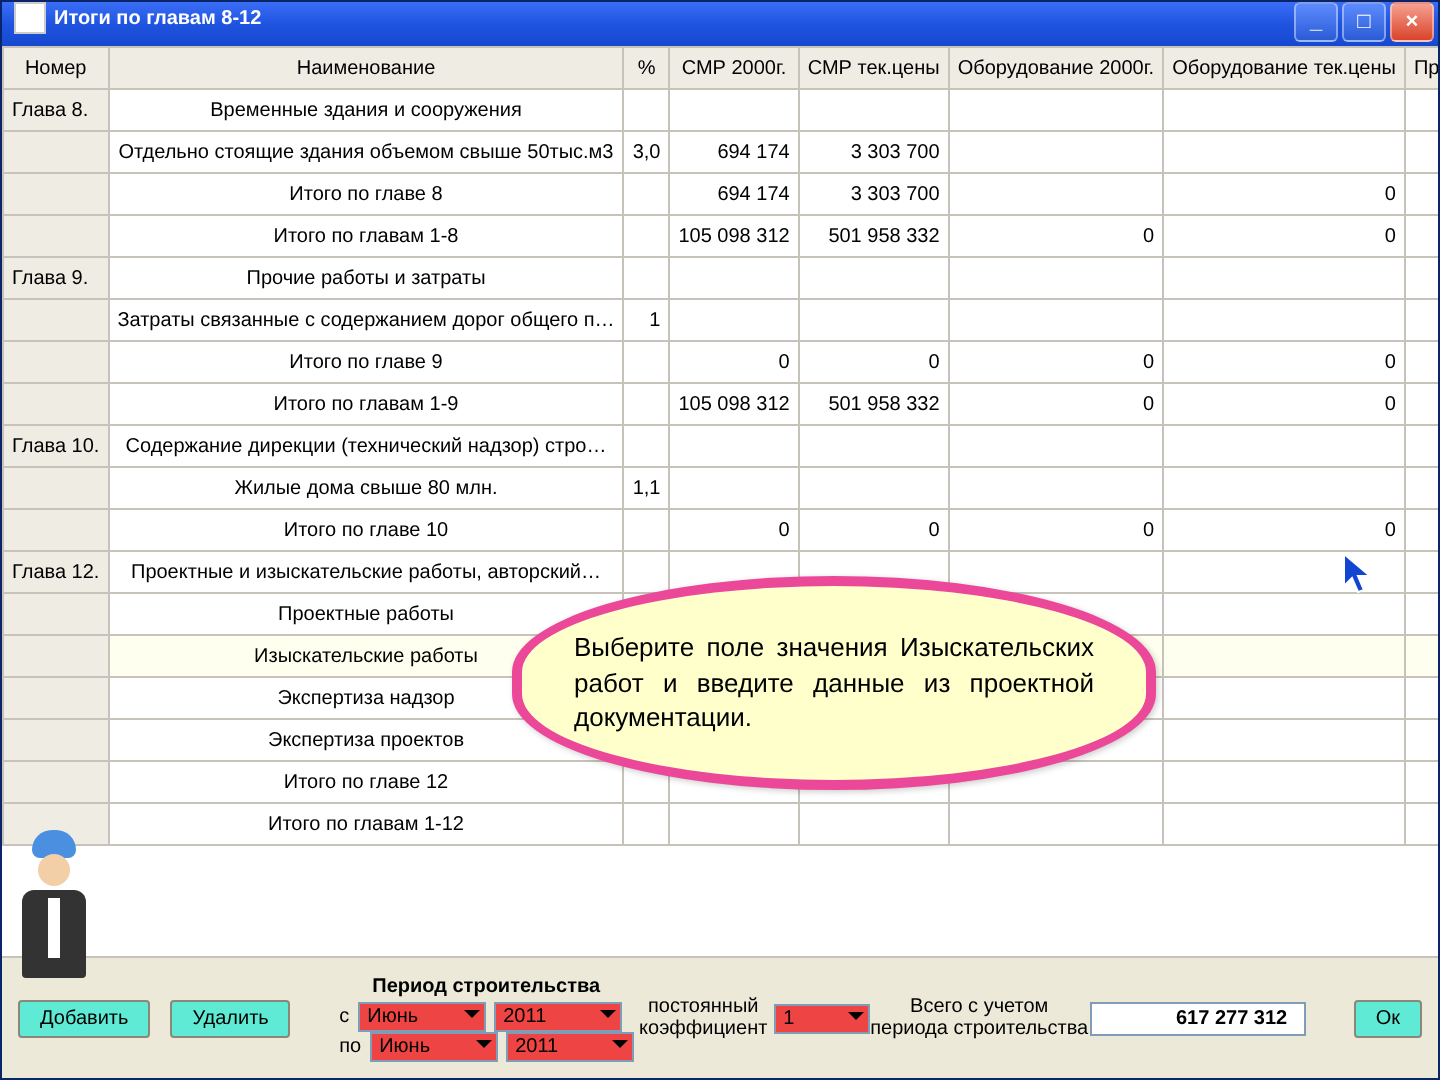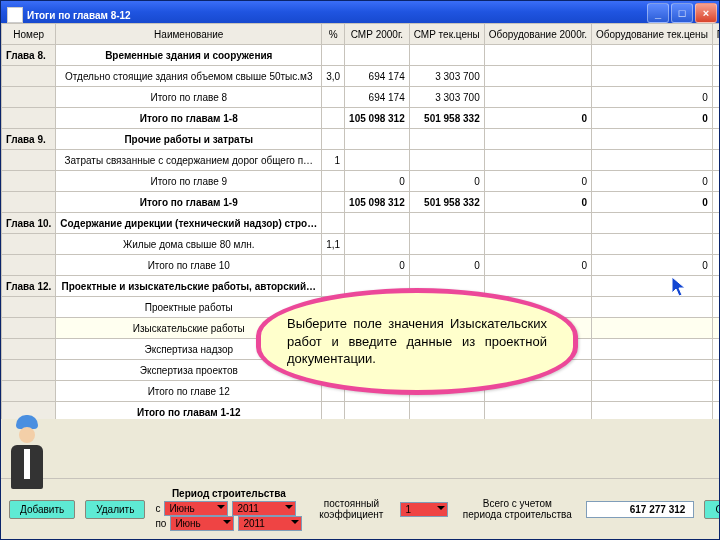--- a/index.html
+++ b/index.html
@@ -1,44 +1,44 @@
 <!DOCTYPE html>
 <html><head>
 <meta charset="utf-8">
 <style>
   html,body{margin:0;padding:0;font-family:Tahoma,Arial,sans-serif;font-size:10px;background:#ece9d8;color:#000}
   .window{width:720px;height:540px;position:relative;background:#ece9d8;overflow:hidden;border:1px solid #0a246a;box-sizing:border-box}
-  .titlebar{height:22px;background:linear-gradient(to bottom,#3a6ef7 0%,#1f54e0 50%,#1749cf 100%);display:flex;align-items:flex-end;justify-content:space-between;padding:0 2px 0 6px;color:#fff;font-weight:bold}
+  .titlebar{height:22px;background:linear-gradient(to bottom,#3a6ef7 0%,#1f54e0 50%,#1749cf 100%);display:flex;align-items:flex-start;justify-content:space-between;padding:0 2px 0 6px;color:#fff;font-weight:bold}
   .titlebar .left{display:flex;align-items:center;gap:4px}
   .title-icon{width:14px;height:14px;background:#fff;border:1px solid #ccc;display:inline-block}
   .win-buttons{display:flex;gap:2px}
   .win-btn{width:20px;height:18px;border-radius:3px;display:flex;align-items:center;justify-content:center;font-weight:bold;font-size:11px;color:#fff;border:1px solid rgba(255,255,255,.4)}
   .win-min,.win-max{background:linear-gradient(#5d8bff,#2b5cd6)}
   .win-close{background:linear-gradient(#f6a08f,#d9442b)}
   .grid{width:100%;border-collapse:collapse;background:#fff}
   .grid th,.grid td{border:1px solid #c7c3bb;padding:2px 4px;height:16px;white-space:nowrap;overflow:hidden}
   .grid th{background:#efece4;font-weight:normal;text-align:center}
   .grid td.num{text-align:right}
   .grid td.name{text-align:center}
   .grid td.rowhdr{background:#efece4;text-align:left;font-weight:bold}
-  .grid tr.bold td{font-weight:bold}
+  .grid tr.bold td{font-weight:normal}
   .grid td.empty-first{background:#efece4}
-  .grid-scroll{height:396px;overflow:hidden;background:#fff}
+  .grid-scroll{height:455px;overflow:hidden;background:#fff}
   .below{height:calc(100% - 22px - 396px);position:relative}
   .callout{position:absolute;left:255px;top:287px;width:260px;background:#ffffcc;border:5px solid #ec4899;border-radius:50%/45%;padding:22px 26px;font-size:13px;line-height:1.35;text-align:justify;box-shadow:1px 1px 3px rgba(0,0,0,.2);z-index:5}
   .person{position:absolute;left:4px;bottom:44px;width:44px;height:80px;z-index:4}
   .helmet{width:22px;height:14px;background:#4a8fe0;border-radius:10px 10px 4px 4px;margin:0 auto}
   .face{width:16px;height:16px;background:#f3cfa8;border-radius:50%;margin:-2px auto 0}
   .suit{width:32px;height:44px;background:#333;margin:2px auto 0;border-radius:6px 6px 2px 2px;position:relative}
   .suit::before{content:"";position:absolute;left:13px;top:4px;width:6px;height:30px;background:#fff}
   .cursor{position:absolute;left:670px;top:275px;width:18px;height:22px;z-index:6}
   .cursor svg{width:18px;height:22px}
   .bottom-panel{position:absolute;left:0;right:0;bottom:0;height:60px;border-top:1px solid #c7c3bb;display:flex;align-items:center;gap:10px;padding:0 8px;background:#ece9d8;font-size:10px}
   .btn{border:1px solid #8a867a;background:#5eead4;padding:3px 10px;border-radius:2px;cursor:default}
-  .period-block{text-align:center;flex:1;display:flex;align-items:center;justify-content:center;gap:14px}
+  .period-block{text-align:center;flex:1;display:flex;align-items:center;justify-content:center;gap:0}
   .period-label{font-weight:bold;margin-bottom:2px}
   .select{border:1px solid #7f9db9;background:#ef4444;padding:1px 12px 1px 4px;position:relative;min-width:46px;display:inline-block;text-align:left}
   .select::after{content:"";position:absolute;right:2px;top:3px;border:4px solid transparent;border-top-color:#000}
   .total-box{border:1px solid #7f9db9;background:#fff;padding:2px 8px;font-weight:bold;min-width:90px;text-align:right}
   .col-nomer{width:50px}
   .col-name{width:230px}
   .col-pct{width:28px}
   .col-v{width:68px}
   tr.highlight td{background:#fffff0}
 </style>

